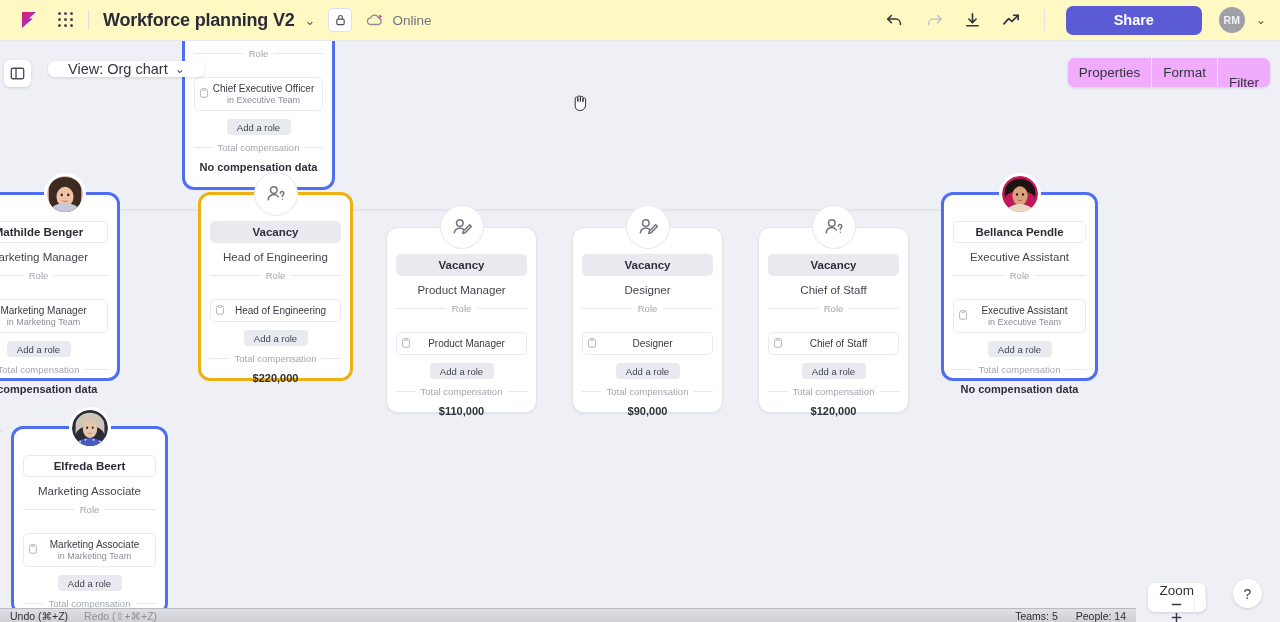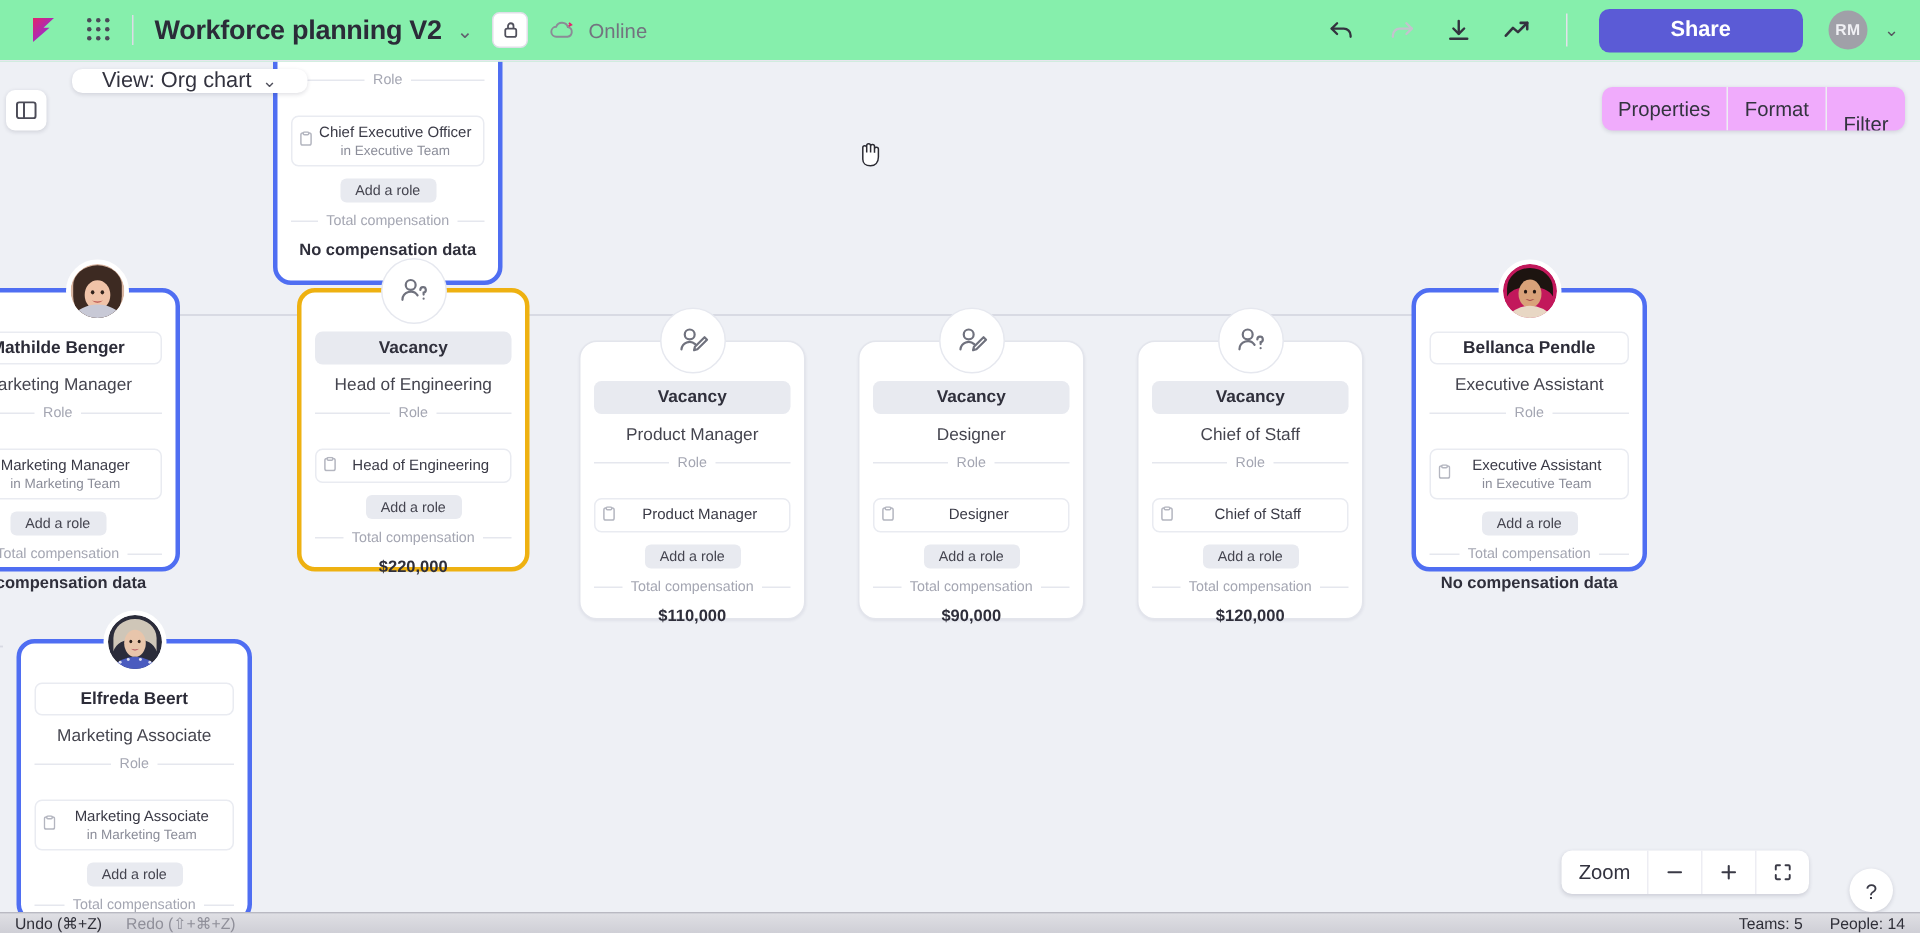--- a/index.html
+++ b/index.html
@@ -7,21 +7,21 @@
     width: 1280px; height: 622px;
     font-family: "Liberation Sans", sans-serif;
     overflow: hidden;
     background: #eef0f5;
   }
   .app { position: relative; width: 1280px; height: 622px; }
 
   
   .header {
     position: absolute; top: 0; left: 0; width: 1280px; height: 41px;
-    background: #86efac; border-bottom: 1px solid #e7e7ee;
+    background: #fef9c3; border-bottom: 1px solid #e7e7ee;
     display: flex; align-items: center; padding: 0 14px; z-index: 40;
   }
   .logo { width: 26px; height: 24px; margin-left: 4px; position: relative; }
   .grid-icon {
     width: 16px; height: 16px; margin-left: 14px;
     display: grid; grid-template-columns: repeat(3,1fr); grid-template-rows: repeat(3,1fr);
     gap: 2px; cursor: pointer;
   }
   .grid-icon i { background: #4a4a58; border-radius: 50%; width: 3px; height: 3px; }
   .hdr-div { width: 1px; height: 20px; background: #dcdce6; margin: 0 14px; }
@@ -55,21 +55,21 @@
   .toolbar {
     position: absolute; top: 41px; left: 0; width: 1280px; height: 52px; z-index: 35;
     pointer-events: none;
   }
   .panel-toggle {
     position: absolute; left: 4px; top: 19px; width: 27px; height: 27px;
     background: #fff; border-radius: 6px; box-shadow: 0 1px 3px rgba(30,30,60,.14);
     display: flex; align-items: center; justify-content: center; pointer-events: auto;
   }
   .view-select {
-    position: absolute; left: 48px; top: 5px; height: 16px; background: #fff;
+    position: absolute; left: 48px; top: 20px; height: 16px; background: #fff;
     border-radius: 7px; box-shadow: 0 1px 3px rgba(30,30,60,.14);
     display: flex; align-items: center; padding: 0 20px; gap: 7px; pointer-events: auto;
     font-size: 14.5px; color: #33333f;
   }
   .right-group {
     position: absolute; right: 10px; top: 17px; height: 29px; background: #f0abfc;
     border-radius: 7px; box-shadow: 0 1px 3px rgba(30,30,60,.14); display: flex;
     pointer-events: auto; overflow: hidden;
   }
   .right-group > div {
@@ -140,39 +140,39 @@
     background: #3a3a46; display: flex; flex-direction: column; align-items: center;
     justify-content: center; gap: 1.5px;
   }
   .more-btn i { width: 2px; height: 2px; border-radius: 50%; background: #fff; }
 
   
   .hand-cursor { position: absolute; left: 572px; top: 52px; }
 
   
   .zoom-ctl {
-    position: absolute; right: 74px; bottom: 26px; height: 29px; background: #fff;
+    position: absolute; right: 74px; bottom: 10px; height: 29px; background: #fff;
     border-radius: 7px; box-shadow: 0 1px 3px rgba(30,30,60,.16); display: flex;
-    align-items: center; z-index: 30;
+    align-items: center; z-index: 30; flex-direction: column;
   }
   .zoom-ctl > div {
     display: flex; align-items: center; justify-content: center; height: 29px;
     padding: 0 11px; font-size: 13.5px; color: #33333f; border-right: 1px solid #ededf3;
   }
   .zoom-ctl > div:last-child { border-right: none; }
   .help-btn {
     position: absolute; right: 18px; bottom: 14px; width: 29px; height: 29px;
     border-radius: 50%; background: #fff; box-shadow: 0 1px 3px rgba(30,30,60,.16);
     display: flex; align-items: center; justify-content: center;
     font-size: 14px; color: #3a3a46; z-index: 30;
   }
 
   
   .footer {
-    position: absolute; bottom: 0; left: 0; width: 1280px; height: 14px;
+    position: absolute; bottom: 0; left: 0; width: 1136px; height: 14px;
     background: linear-gradient(#dfdfe4, #cfcfd6); border-top: 1px solid #b9b9c2;
     display: flex; align-items: center; padding: 0 10px; font-size: 10.5px;
     color: #2f2f38; z-index: 50;
   }
   .footer .undo { margin-right: 16px; }
   .footer .redo { color: #8f8f99; }
   .footer .right { margin-left: auto; display: flex; gap: 18px; }
 </style>
 </head>
 <body>

